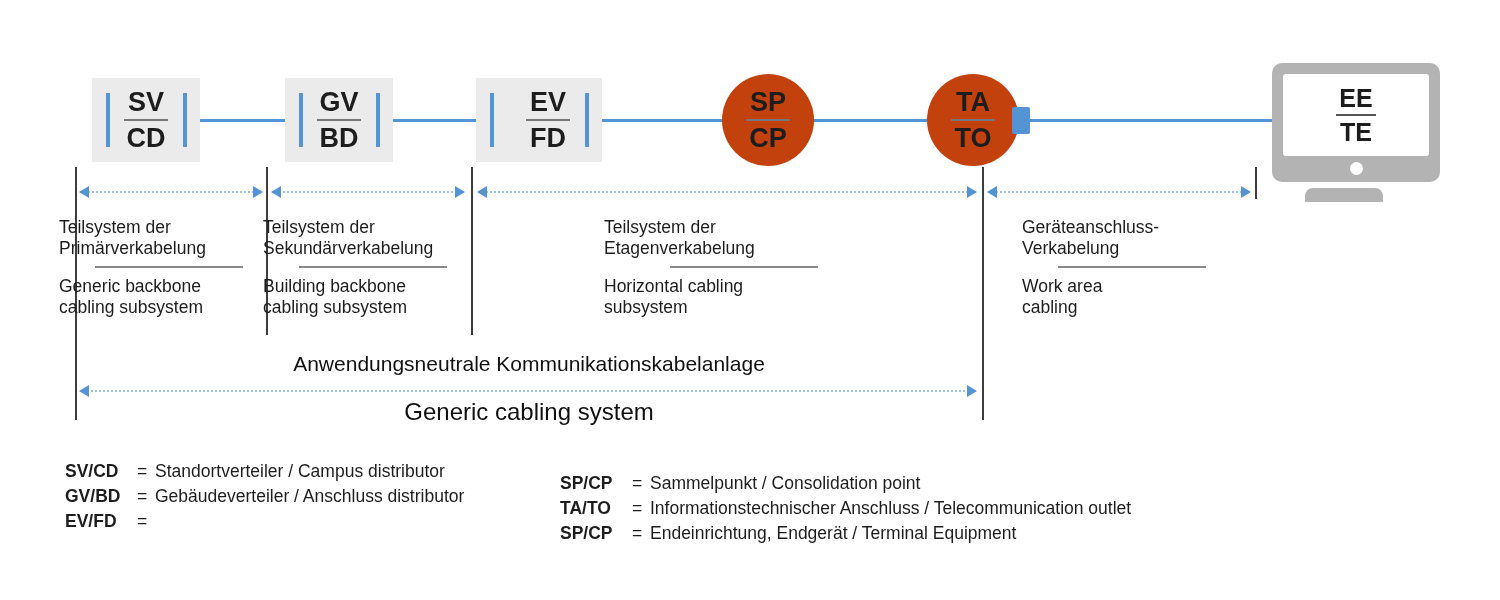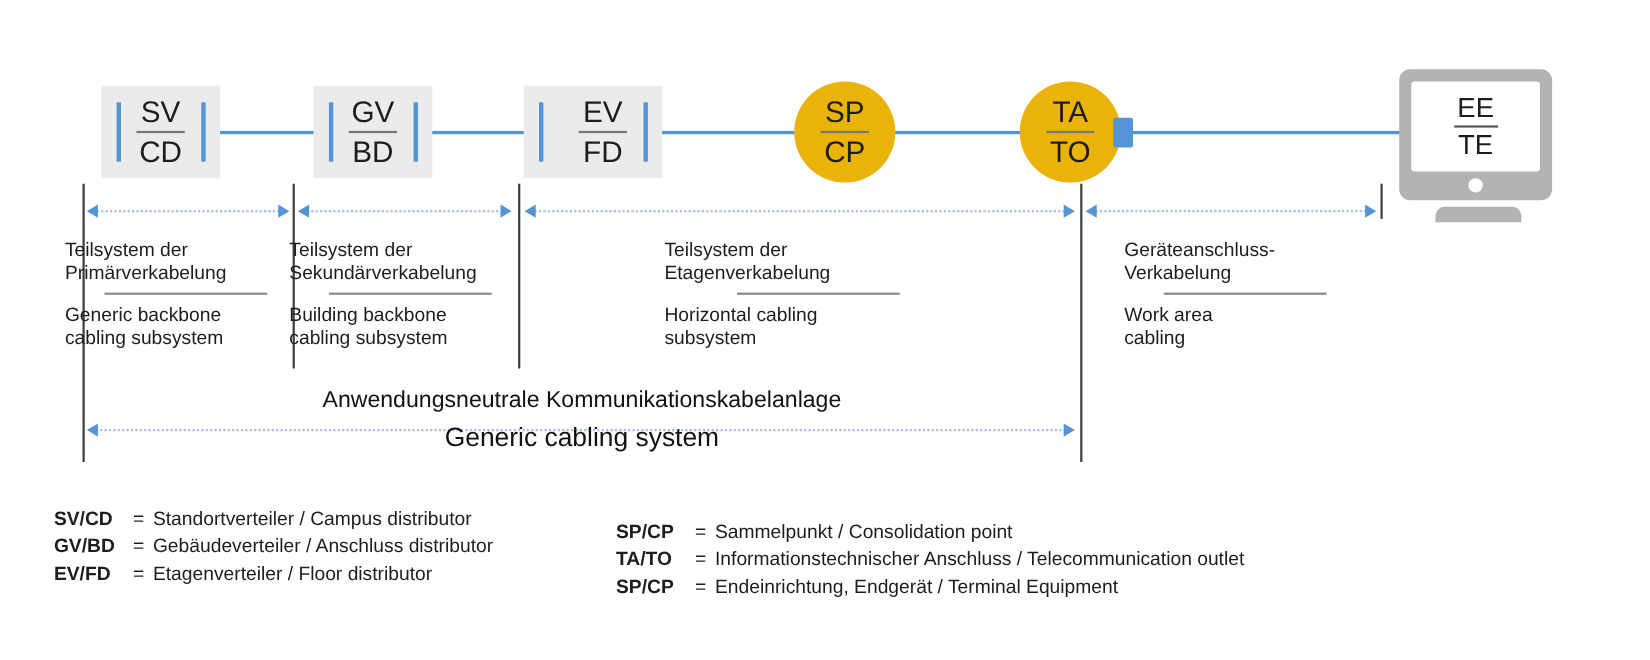--- a/index.html
+++ b/index.html
@@ -8,31 +8,31 @@
     font-family:"Liberation Sans","DejaVu Sans",sans-serif;color:#1d1d1d;overflow:hidden;
   }
   
   .hline{position:absolute;height:3px;background:#5493d6;top:119px;}
   
   .node-square{
     position:absolute;top:78px;width:108px;height:84px;background:#ebebeb;
     display:flex;flex-direction:column;align-items:center;justify-content:center;
   }
   .node-circle{
-    position:absolute;top:74px;width:92px;height:92px;background:#eab308;border-radius:50%;
+    position:absolute;top:74px;width:92px;height:92px;background:#c2410c;border-radius:50%;
     display:flex;flex-direction:column;align-items:center;justify-content:center;
   }
-  .node-top,.node-bottom{font-size:27px;line-height:30px;color:#1d1d1d;}
+  .node-top,.node-bottom{font-size:27px;line-height:30px;color:#1d1d1d;font-weight:bold;}
   .node-divider{width:44px;border-top:2px solid #777;margin:2px 0;}
   .tick{position:absolute;width:4px;height:54px;top:15px;background:#5493d6;}
   .tick.l{left:14px;} .tick.r{right:13px;}
   
   .connector-square{position:absolute;left:1012px;top:107px;width:18px;height:27px;background:#5493d6;border-radius:2px;}
   
-  .monitor-bezel{position:absolute;left:1272px;top:63px;width:139px;height:119px;background:#b3b3b3;border-radius:10px;}
+  .monitor-bezel{position:absolute;left:1272px;top:63px;width:168px;height:119px;background:#b3b3b3;border-radius:10px;}
   .monitor-screen{
     position:absolute;left:11px;right:11px;top:11px;bottom:26px;background:#ffffff;border-radius:3px;
     display:flex;flex-direction:column;align-items:center;justify-content:center;
   }
   .monitor-screen .node-top,.monitor-screen .node-bottom{font-size:25px;line-height:28px;}
   .monitor-screen .node-divider{width:40px;border-top:2px solid #555;}
   .monitor-dot{position:absolute;left:50%;bottom:7px;width:13px;height:13px;margin-left:-6.5px;background:#ffffff;border-radius:50%;}
   .monitor-stand{position:absolute;left:1305px;top:188px;width:78px;height:14px;background:#b3b3b3;border-radius:8px 8px 0 0;}
   
   .vline{position:absolute;width:2px;background:#3d3d3d;top:167px;}
@@ -43,24 +43,24 @@
   .dotted-arrow{position:absolute;height:0;border-top:2px dotted #9cc0e8;}
   .dotted-arrow .ah{position:absolute;width:0;height:0;top:-7px;border-top:6px solid transparent;border-bottom:6px solid transparent;}
   .dotted-arrow .ah.left{left:-1px;border-right:10px solid #5493d6;}
   .dotted-arrow .ah.right{right:-1px;border-left:10px solid #5493d6;}
   
   .section{position:absolute;top:217px;text-align:left;font-size:17.5px;line-height:21px;color:#1d1d1d;}
   .section .de,.section .en{white-space:pre-line;}
   .section-hr{width:148px;border:0;border-top:2px solid #8a8a8a;margin:7px auto 8px auto;}
   
   .span-title{position:absolute;left:75px;width:908px;top:352px;text-align:center;font-size:21px;color:#111;}
-  .span-sub{position:absolute;left:75px;width:908px;top:384px;text-align:center;font-size:24px;color:#111;}
+  .span-sub{position:absolute;left:75px;width:908px;top:398px;text-align:center;font-size:24px;color:#111;}
   
   .legend{position:absolute;top:459px;font-size:17.5px;line-height:25px;color:#1d1d1d;}
-  .legend.left{left:49px;} .legend.right{left:560px;margin-top:12px;}
+  .legend.left{left:65px;} .legend.right{left:560px;margin-top:12px;}
   .legend-row{display:flex;}
   .legend-term{width:64px;font-weight:bold;}
   .legend-eq{width:26px;text-align:center;}
 </style>
 </head>
 <body>
 
 <div class="diagram">
 
   <div class="hline" style="left:184px;width:120px;"></div>
@@ -180,21 +180,20 @@
       <span class="legend-desc">Standortverteiler / Campus distributor</span>
     </div>
     <div class="legend-row">
       <span class="legend-term">GV/BD</span>
       <span class="legend-eq">=</span>
       <span class="legend-desc">Gebäudeverteiler / Anschluss distributor</span>
     </div>
     <div class="legend-row">
       <span class="legend-term">EV/FD</span>
       <span class="legend-eq">=</span>
-      <span class="legend-desc">Etagenverteiler / Floor distributor</span>
     </div>
   </div>
   <div class="legend right">
     <div class="legend-row">
       <span class="legend-term">SP/CP</span>
       <span class="legend-eq">=</span>
       <span class="legend-desc">Sammelpunkt / Consolidation point</span>
     </div>
     <div class="legend-row">
       <span class="legend-term">TA/TO</span>

